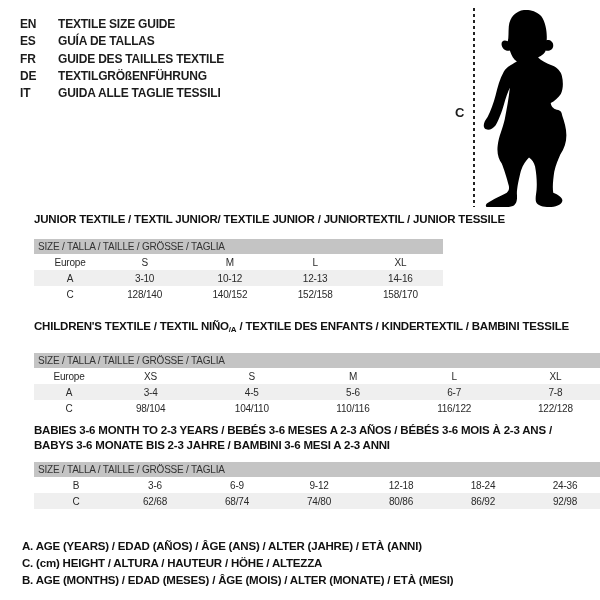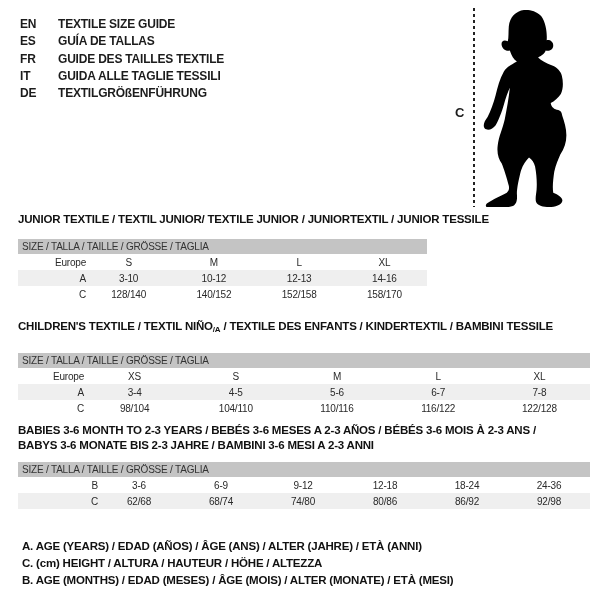--- a/index.html
+++ b/index.html
@@ -18,36 +18,36 @@
 
   
   .dash-line {
     position:absolute; left:473px; top:8px; width:2px; height:199px;
     background:repeating-linear-gradient(to bottom,#222 0 3px,transparent 3px 6px);
   }
   .c-label { position:absolute; left:455px; top:105px; font-weight:bold; font-size:13px; }
   .baby-svg { position:absolute; left:482px; top:5px; }
 
   
-  .tbl-block { position:absolute; left:18px; }
+  .tbl-block { position:absolute; left:34px; }
   #t1 { top:213px; width:409px; }
   #t2 { top:320px; width:572px; }
   #t3 { top:423px; width:572px; }
   .tbl-title { font-weight:bold; font-size:11.5px; line-height:13px; color:#111; white-space:nowrap; }
   #t1 .tbl-title { margin-bottom:13px; }
   #t2 .tbl-title { margin-bottom:17px; }
   #t3 .tbl-title { line-height:15px; margin-bottom:9px; }
   .sub-a { font-size:8px; vertical-align:-2px; }
   table { width:100%; border-collapse:collapse; table-layout:fixed; font-size:10px; color:#2a2a2a; }
   th.bar {
     background:#c4c4c4; color:#333; font-weight:normal; text-align:left;
     height:15px; padding:1px 0 1px 4px; white-space:nowrap;
   }
   td { height:16px; padding:0; text-align:center; white-space:nowrap; }
-  td.lead { text-align:right; padding-left:4px; }
+  td.lead { text-align:center; padding-left:4px; }
   tr.alt { background:#efefef; }
 
   
   .legend { position:absolute; left:22px; top:538px; }
   .legend-row { font-weight:bold; font-size:11.5px; line-height:17px; white-space:nowrap; color:#111; }
 </style>
 </head>
 <body>
 
 <div class="page">
@@ -59,26 +59,26 @@
     </div>
     <div class="lang-row">
       <span class="lang-code">ES</span>
       <span class="lang-label">GUÍA DE TALLAS</span>
     </div>
     <div class="lang-row">
       <span class="lang-code">FR</span>
       <span class="lang-label">GUIDE DES TAILLES TEXTILE</span>
     </div>
     <div class="lang-row">
+      <span class="lang-code">DE</span>
+      <span class="lang-label">TEXTILGRÖßENFÜHRUNG</span>
+    </div>
+    <div class="lang-row">
       <span class="lang-code">IT</span>
       <span class="lang-label">GUIDA ALLE TAGLIE TESSILI</span>
-    </div>
-    <div class="lang-row">
-      <span class="lang-code">DE</span>
-      <span class="lang-label">TEXTILGRÖßENFÜHRUNG</span>
     </div>
   </div>
 
   <div class="dash-line"></div>
   <div class="c-label">C</div>
   <svg class="baby-svg" width="92" height="202" viewBox="0 0 90 200" aria-hidden="true">
     <path fill="#000" d="
       M41 5
       C 33 6 27 12 26 21
       C 25.5 27 26 32 25 36

